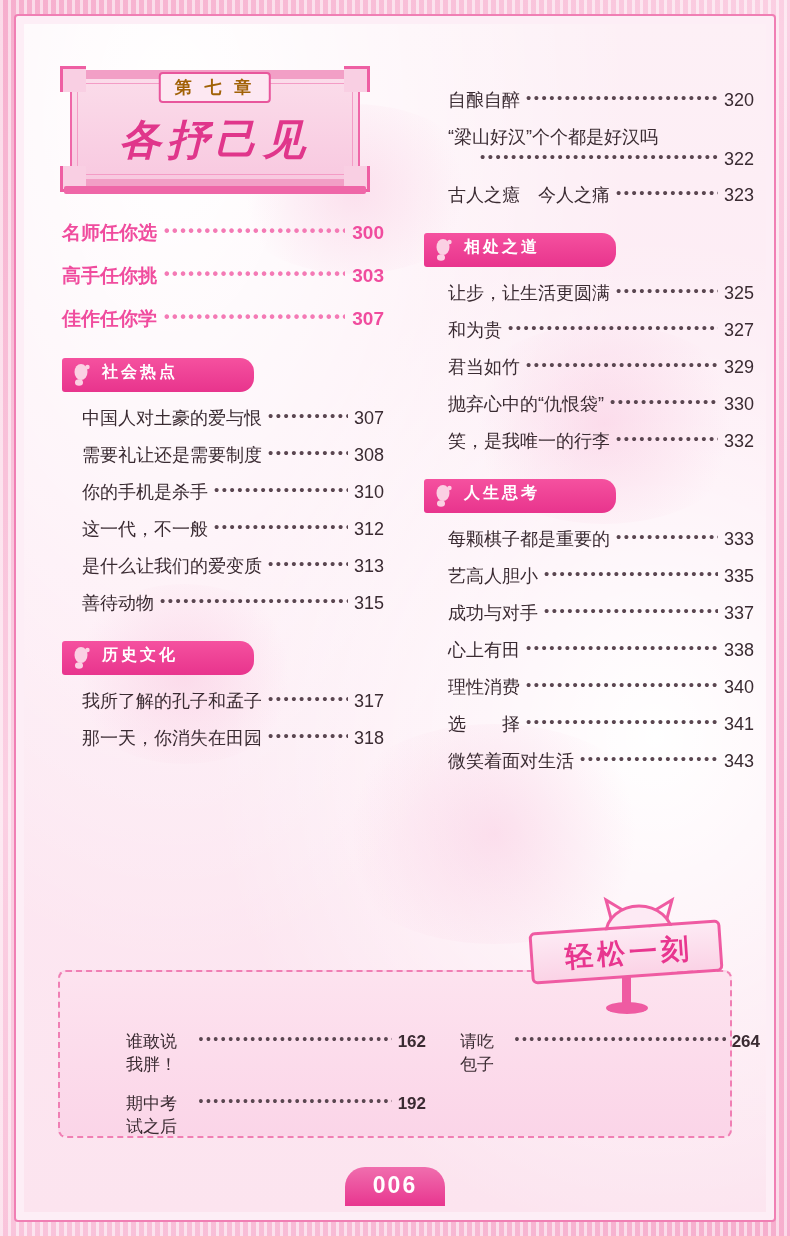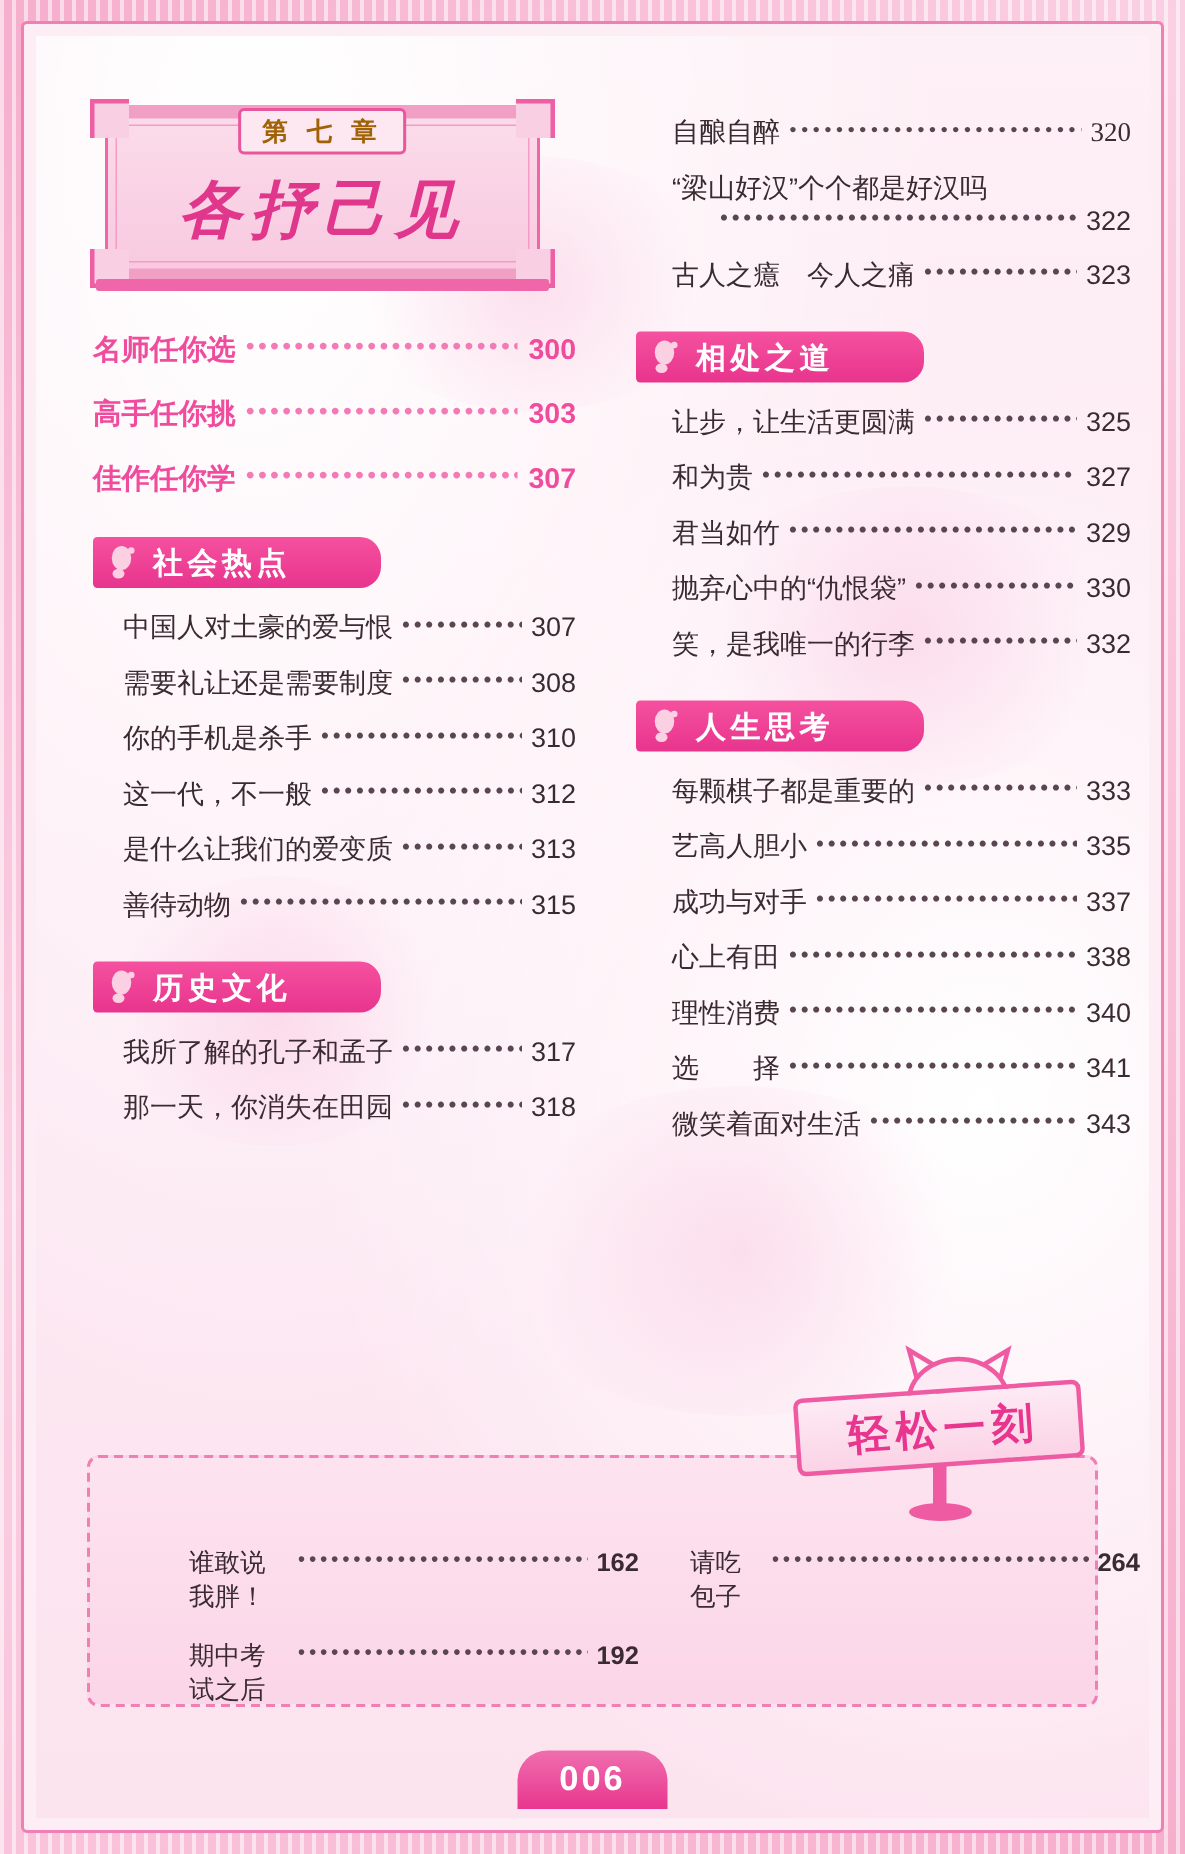--- a/index.html
+++ b/index.html
@@ -132,21 +132,21 @@
   .sh-plate {
     position:absolute; left:0; top:0; height:34px; width:192px;
     background:linear-gradient(180deg,#f5519f,#e8348d);
     border-radius:3px 14px 14px 3px;
   }
   .sh-shoe {
     position:absolute; left:8px; top:5px; width:24px; height:24px;
   }
   .sh-text {
     position:absolute; left:40px; top:4px;
-    color:#fff; font-size:20px; font-weight:bold; letter-spacing:3px;
+    color:#fff; font-size:16px; font-weight:bold; letter-spacing:3px;
     white-space:nowrap;
   }
 
   
   .toc-row {
     display:flex; align-items:baseline;
     margin: 0 0 13px 28px;
     font-size:18px;
     color:#3a2b32;
   }
@@ -341,21 +341,21 @@
       </div>
       <div class="toc-row">
         <span class="r-title">那一天，你消失在田园</span>
         <span class="r-dots">••••••••••••••••••••••••••••••••••••••••</span>
         <span class="r-page">318</span>
       </div>
     </div>
 
     <div class="col-right">
 
-      <div class="toc-row" style="margin-top:24px;font-family:Liberation Serif, serif;">
+      <div class="toc-row" style="margin-top:36px;">
         <span class="r-title">自酿自醉</span>
         <span class="r-dots">••••••••••••••••••••••••••••••••••••••••</span>
         <span class="r-page">320</span>
       </div>
 
       <div class="toc-row wrapline">
         <div style="white-space:nowrap;">“梁山好汉”个个都是好汉吗</div>
         <div class="cont-line">
           <span class="r-dots">••••••••••••••••••••••••••••••••••••••••</span>
           <span class="r-page">322</span>

